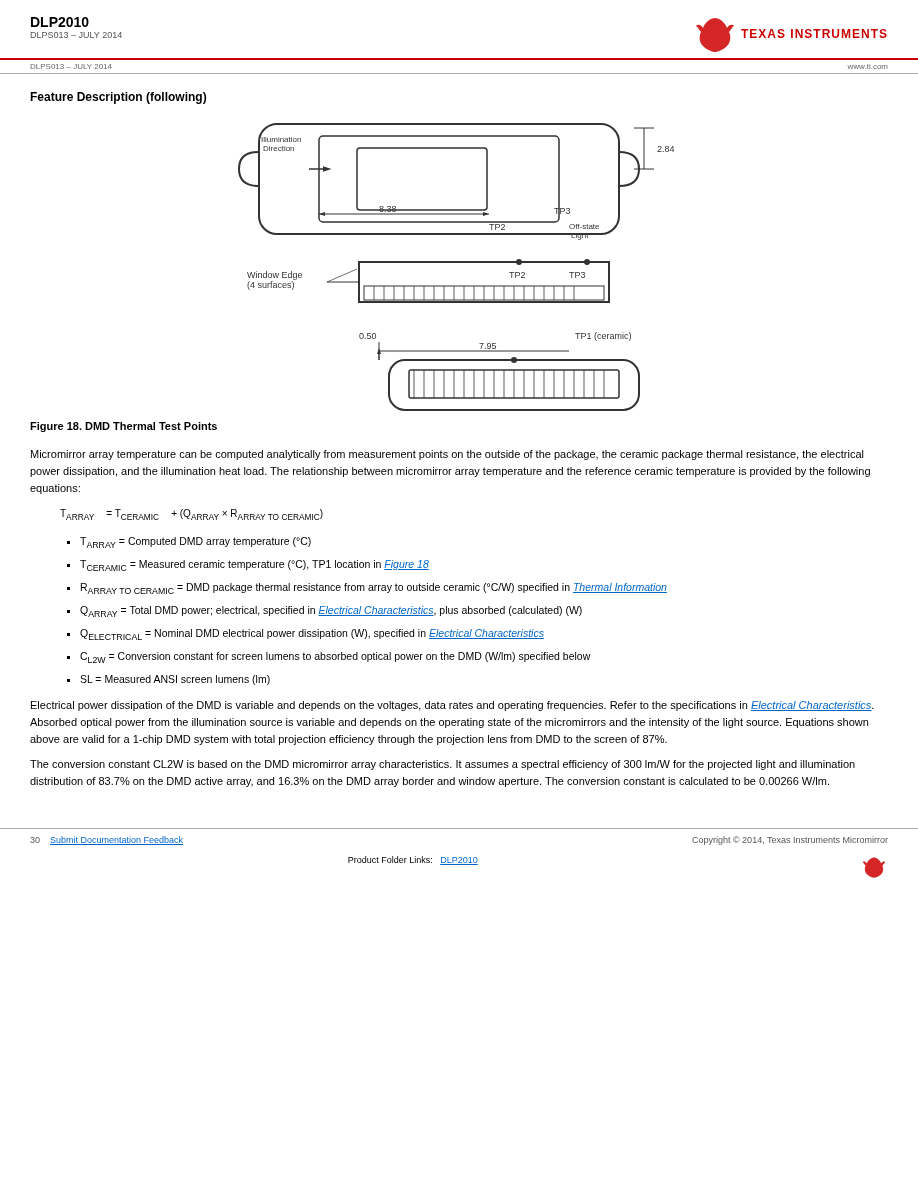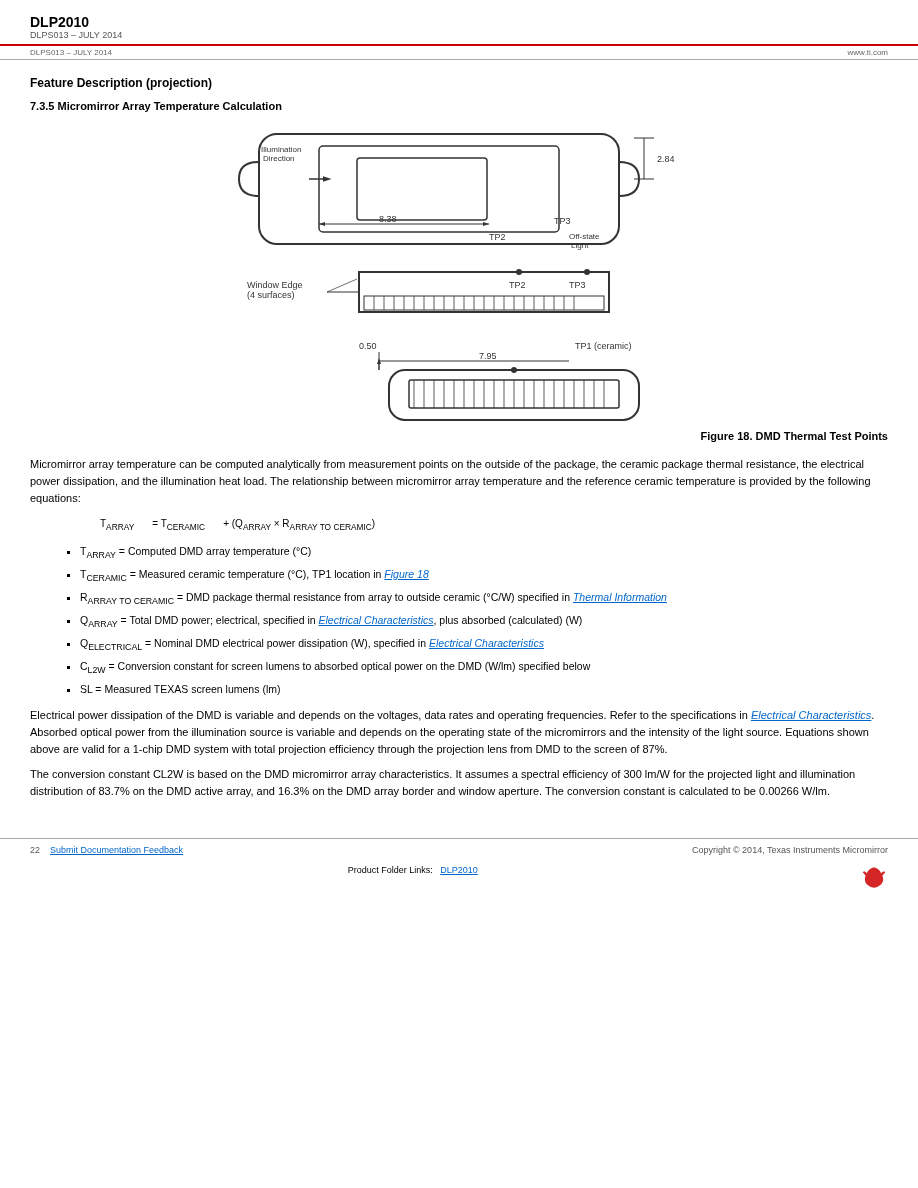--- a/index.html
+++ b/index.html
@@ -70,21 +70,21 @@
     }
 
     
     .diagram-container {
       display: flex;
       justify-content: center;
       margin-bottom: 6px;
     }
 
     .figure-caption {
-      text-align: right;
+      text-align: left;
       font-weight: bold;
       font-size: 11px;
       margin-bottom: 14px;
     }
 
     
     .body-text {
       font-size: 11px;
       line-height: 1.55;
       margin-bottom: 8px;
@@ -93,23 +93,22 @@
 
     
     .equations {
       margin: 8px 0 8px 30px;
       font-size: 10px;
       line-height: 1.8;
     }
     .eq-row {
       display: flex;
       align-items: flex-end;
-      gap: 18px;
+      gap: 12px;
       margin-bottom: 2px;
-      margin-left: 40px;
     }
 
     
     .bullet-list {
       margin: 6px 0 8px 50px;
       font-size: 10.5px;
       line-height: 1.7;
     }
     .bullet-list li {
       list-style: square;
@@ -161,32 +160,41 @@
     }
   </style>
 </head>
 <body>
 
 <div class="header">
   <div class="header-left">
     <div class="doc-title">DLP2010</div>
     <div class="doc-subtitle">DLPS013 – JULY 2014</div>
   </div>
+  <div class="ti-logo-wrapper">
+
+    <svg width="44" height="40" viewBox="0 0 44 40">
+
+      <path d="M22,4 C18,4 12,8 10,14 C8,10 4,10 3,12 C5,13 6,16 8,18 C6,22 6,28 10,32 C14,36 20,38 22,38 C24,38 30,36 34,32 C38,28 38,22 36,18 C38,16 39,13 41,12 C40,10 36,10 34,14 C32,8 26,4 22,4Z" fill="#c00" opacity="0.85"></path>
+    </svg>
+    <div class="ti-logo-text">
+      <span style="font-size:12px; font-weight:bold; color:#c00; letter-spacing:1px;">TEXAS INSTRUMENTS</span>
+    </div>
+  </div>
 </div>
 
 <div class="sub-header">
   <span>DLPS013 – JULY 2014</span>
   <span>www.ti.com</span>
 </div>
 
 <div class="main">
 
-  <div class="section-title">Feature Description (projection)</div>
-
-  <div class="subsection-title">7.3.5 Micromirror Array Temperature Calculation</div>
+  <div class="section-title">Feature Description (following)</div>
+
 
   <div class="diagram-container">
     <svg width="560" height="300" class="diagram-svg" viewBox="0 0 560 300">
 
       <rect x="80" y="10" width="360" height="110" rx="18" ry="18" fill="none" stroke="#333" stroke-width="2"></rect>
 
       <rect x="140" y="22" width="240" height="86" rx="4" ry="4" fill="none" stroke="#333" stroke-width="1.5"></rect>
 
       <rect x="178" y="34" width="130" height="62" rx="3" ry="3" fill="none" stroke="#333" stroke-width="1.5"></rect>
 
@@ -332,35 +340,35 @@
     <li>
       <span>Q<sub>ARRAY</sub> = Total DMD power; electrical, specified in&nbsp;<a class="link-blue" href="#"><em>Electrical Characteristics</em></a>, plus absorbed (calculated) (W)</span>
     </li>
     <li>
       <span>Q<sub>ELECTRICAL</sub> = Nominal DMD electrical power dissipation (W), specified in&nbsp;<a class="link-blue" href="#"><em>Electrical Characteristics</em></a></span>
     </li>
     <li>
       <span>C<sub>L2W</sub> = Conversion constant for screen lumens to absorbed optical power on the DMD (W/lm) specified below</span>
     </li>
     <li>
-      <span>SL = Measured TEXAS screen lumens (lm)</span>
+      <span>SL = Measured ANSI screen lumens (lm)</span>
     </li>
   </ul>
 
   <p class="body-text">
     <span>Electrical power dissipation of the DMD is variable and depends on the voltages, data rates and operating frequencies. Refer to the specifications in</span>&nbsp;<a class="link-blue" href="#"><em>Electrical Characteristics</em></a><span>. Absorbed optical power from the illumination source is variable and depends on the operating state of the micromirrors and the intensity of the light source. Equations shown above are valid for a 1-chip DMD system with total projection efficiency through the projection lens from DMD to the screen of 87%.</span>
   </p>
 
   <p class="body-text">The conversion constant CL2W is based on the DMD micromirror array characteristics. It assumes a spectral efficiency of 300 lm/W for the projected light and illumination distribution of 83.7% on the DMD active array, and 16.3% on the DMD array border and window aperture. The conversion constant is calculated to be 0.00266 W/lm.</p>
 
 </div>
 
 <div class="footer">
   <div>
-    <span>22</span>
+    <span>30</span>
     &nbsp;&nbsp;
     <a class="footer-link" href="#">Submit Documentation Feedback</a>
   </div>
   <div>Copyright © 2014, Texas Instruments Micromirror</div>
 </div>
 <div class="footer-product-line">
   <span>Product Folder Links:</span>
   &nbsp;
   <a class="footer-link" href="#">DLP2010</a>
   &nbsp;&nbsp;&nbsp;&nbsp;&nbsp;&nbsp;&nbsp;&nbsp;&nbsp;&nbsp;&nbsp;&nbsp;&nbsp;&nbsp;&nbsp;&nbsp;&nbsp;&nbsp;&nbsp;&nbsp;&nbsp;&nbsp;&nbsp;&nbsp;&nbsp;&nbsp;&nbsp;&nbsp;&nbsp;&nbsp;&nbsp;&nbsp;&nbsp;&nbsp;&nbsp;&nbsp;

